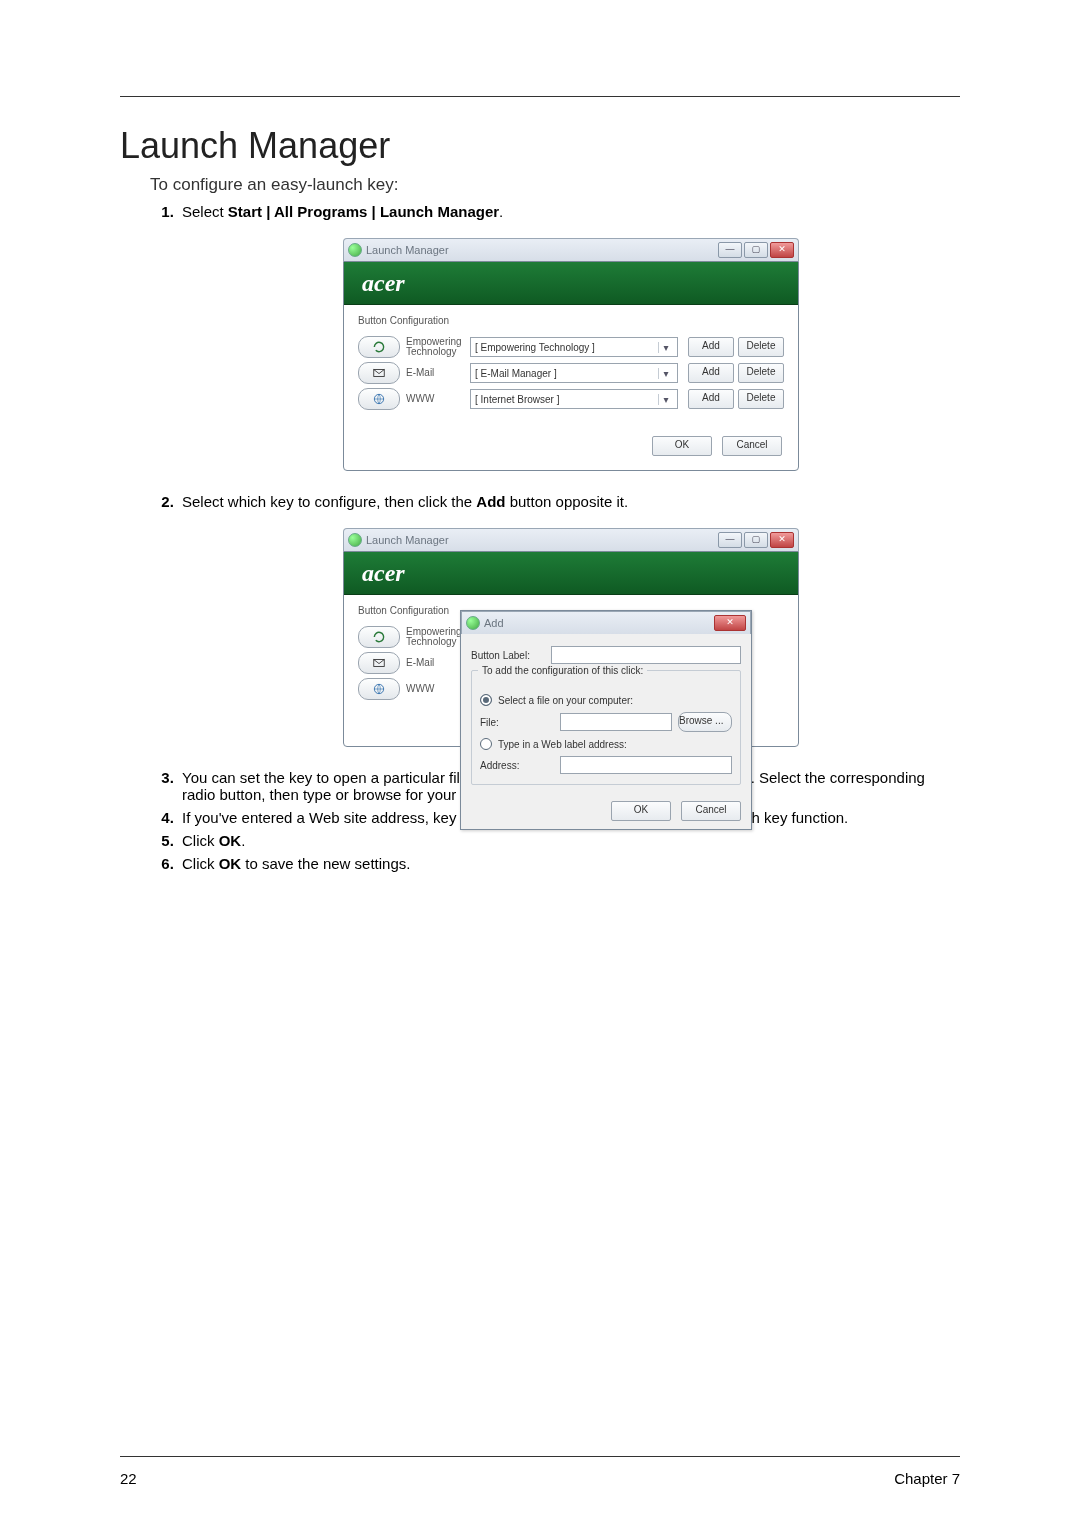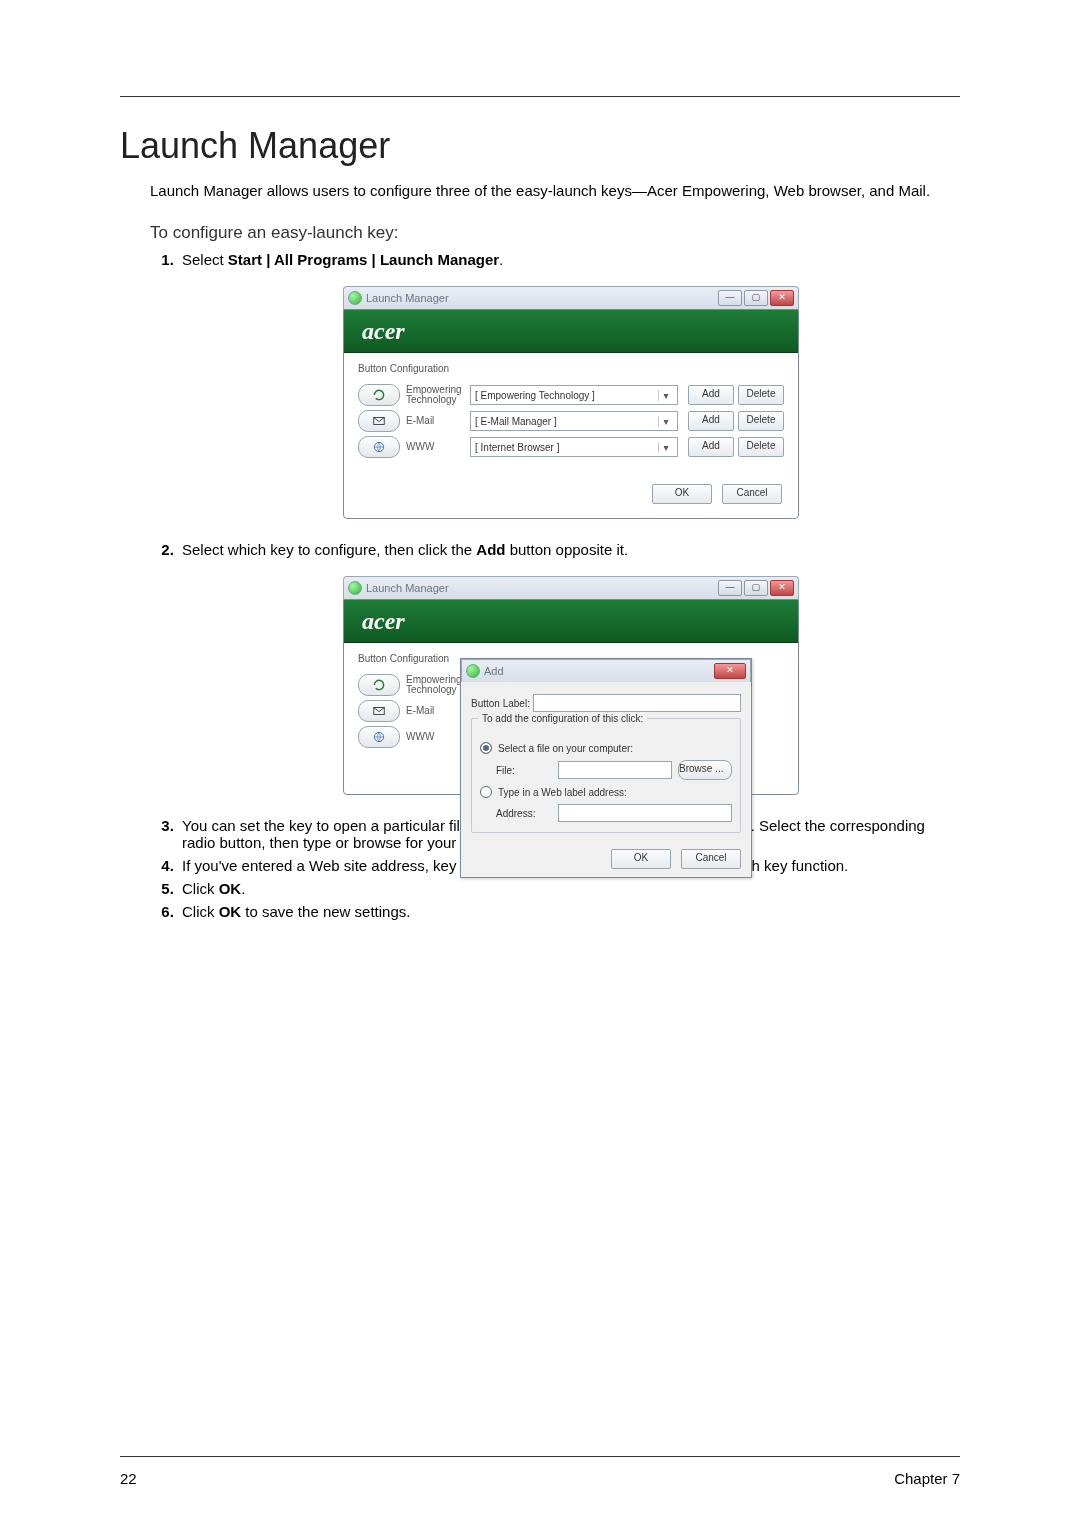--- a/index.html
+++ b/index.html
@@ -38,39 +38,38 @@
 .dlg-footer{display:flex;justify-content:flex-end;gap:6px;padding:18px 16px 14px 16px}
 .sbtn.w{width:58px}
 
 
 .overlay{position:relative}
 .adddlg{position:absolute;left:116px;top:58px;width:290px;border:1px solid #7b8a9a;background:#f0f0f0;box-shadow:1px 1px 3px rgba(0,0,0,.2);font-size:10px}
 .adddlg .titlebar{border-radius:0}
 .adddlg .titlebar .wbtn.close{width:30px}
 .adddlg .body{padding:8px 10px}
 .frow{display:flex;align-items:center;margin:4px 0}
-.frow label{width:62px;color:#333}
+.frow label{width:80px;color:#333}
 .tinput{flex:1;height:16px;border:1px solid #9aa4af;background:#fff}
 .group{border:1px solid #c5ccd4;border-radius:2px;padding:6px 8px;margin-top:6px}
 .group .gl{position:relative;top:-12px;left:-2px;background:#f0f0f0;padding:0 4px;font-size:10px;color:#333}
 .radio{display:flex;align-items:center;margin:6px 0}
 .radio .r{width:10px;height:10px;border:1px solid #5a6a7a;border-radius:50%;margin-right:6px;background:#fff;box-shadow:inset 0 0 0 2px #fff}
 .radio .r.sel{background:#5a6a7a}
-.indent{margin-left:16px}
+.indent{margin-left:0}
 .browse{width:52px;height:18px;border:1px solid #9aa4af;background:linear-gradient(#fbfcfd,#e7ebef);border-radius:8px;font-size:10px;text-align:left;line-height:16px;margin-left:6px}
 .adddlg .dlg-footer{padding:8px 10px}
 </style>
 </head>
 <body>
 
 <div class="page">
 <hr class="top-rule">
 
 <h1>Launch Manager</h1>
-<p class="intro">Launch Manager allows users to configure three of the easy-launch keys—Acer Empowering, Web browser, and Mail.</p>
 <p class="sub">To configure an easy-launch key:</p>
 
 <ol class="steps">
   <li>
     <span>Select </span><b>Start | All Programs | Launch Manager</b><span>.</span>
 
     
     <div class="win">
       <div class="titlebar">
         <div class="icon"></div>

